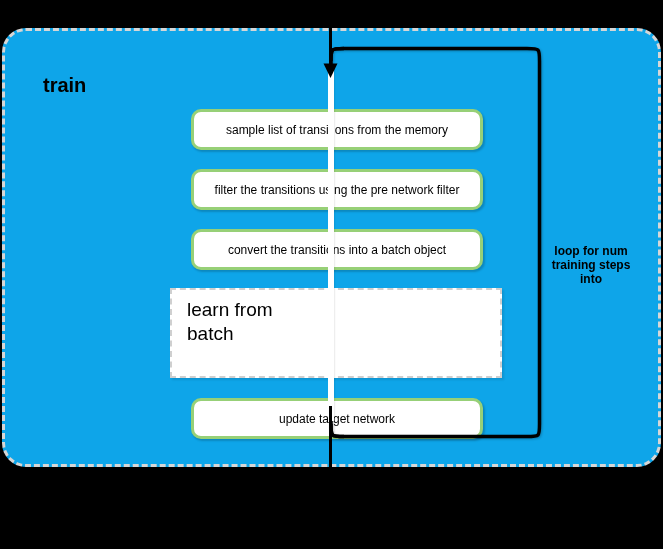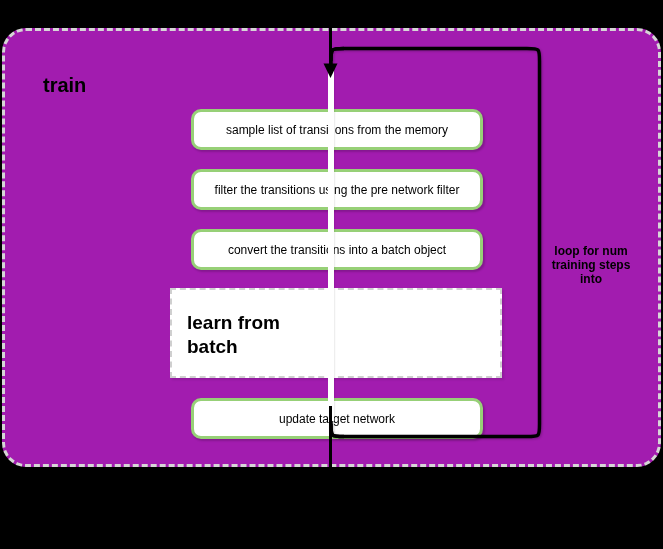--- a/index.html
+++ b/index.html
@@ -15,21 +15,21 @@
     background: #000000;
     overflow: hidden;
   }
   .train-container {
     position: absolute;
     left: 2px;
     top: 28px;
     width: 659px;
     height: 439px;
     box-sizing: border-box;
-    background: #a21caf;
+    background: #0ea5e9;
     border: 3.5px dashed #d6d6d6;
     border-radius: 24px;
   }
   .train-label {
     position: absolute;
     left: 38px;
     top: 43px;
     font-size: 20px;
     font-weight: bold;
     color: #000000;
@@ -63,23 +63,23 @@
     width: 332px;
     height: 90px;
     box-sizing: border-box;
     background: #ffffff;
     border: 2.5px dashed #cfcfcf;
     box-shadow: 1.5px 2px 2px rgba(0,0,0,0.10);
   }
   .subprocess-label {
     position: absolute;
     left: 15px;
-    top: 21px;
+    top: 8px;
     font-size: 19px;
-    font-weight: bold;
+    font-weight: normal;
     line-height: 24px;
     color: #000000;
     white-space: pre-line;
   }
   .loop-label {
     position: absolute;
     left: 536px;
     top: 213px;
     width: 100px;
     text-align: center;

